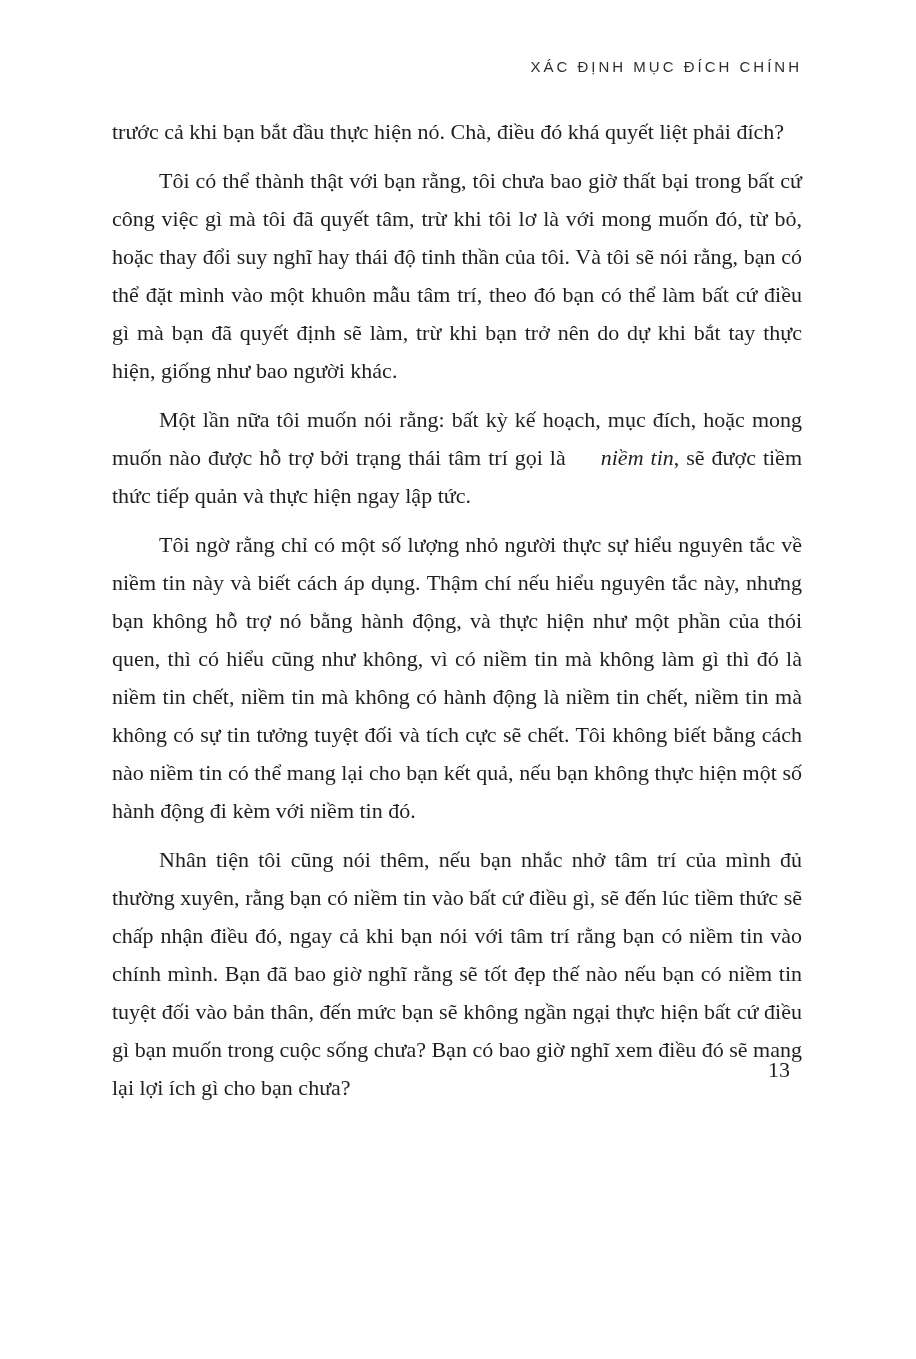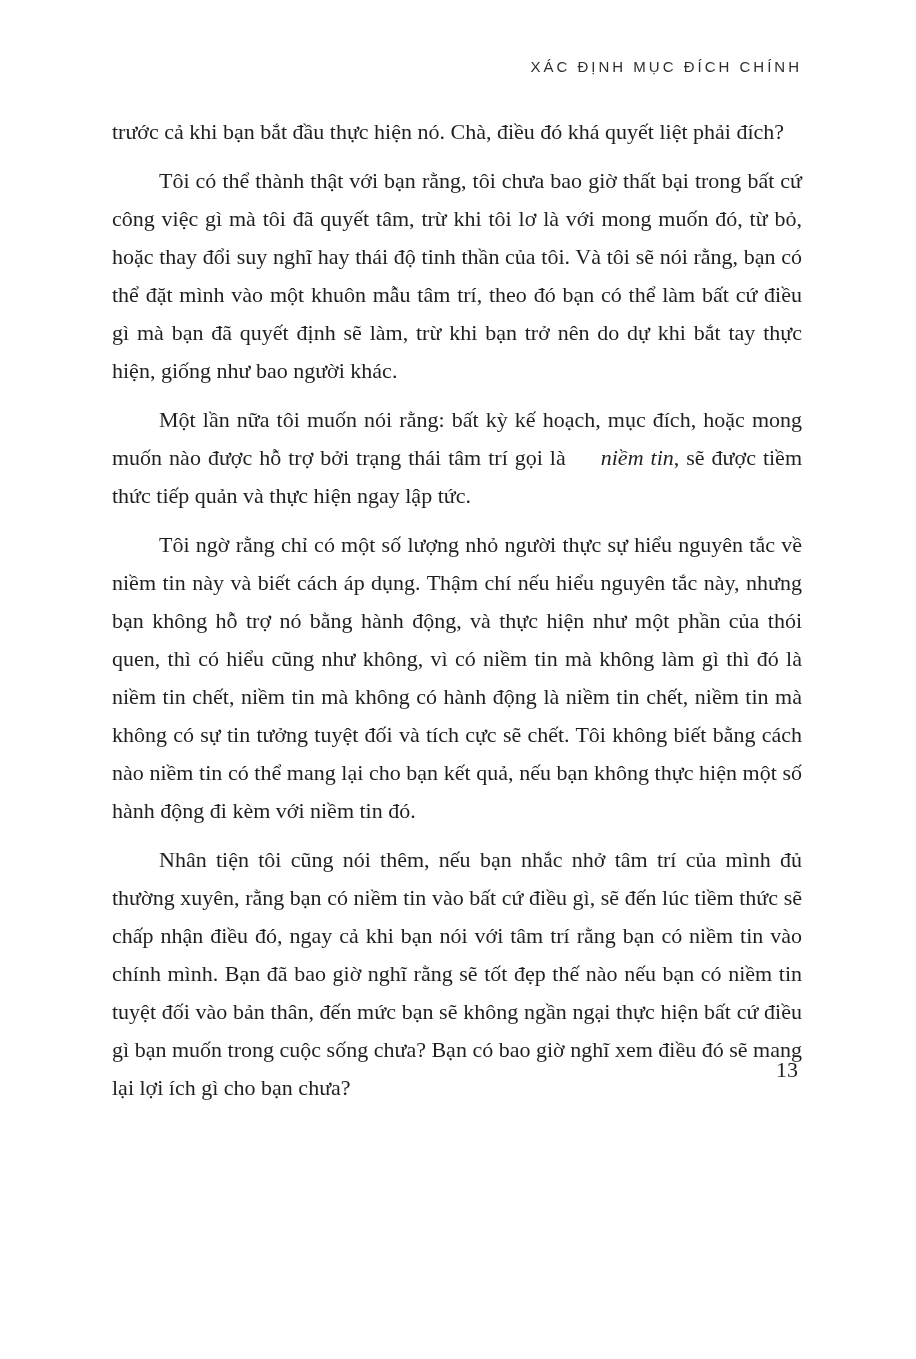--- a/index.html
+++ b/index.html
@@ -44,21 +44,21 @@
   }
   p.para.indented {
     text-indent: 47px;
   }
   p.para em {
     font-style: italic;
     margin-left: 28px;
   }
   .page-number {
     position: absolute;
-    right: 118px;
+    right: 126px;
     bottom: 50px;
     font-size: 22px;
     color: #1f1f1f;
   }
 </style>
 </head>
 <body>
 
 <div class="page">
   <div class="running-head">XÁC ĐỊNH MỤC ĐÍCH CHÍNH</div>

